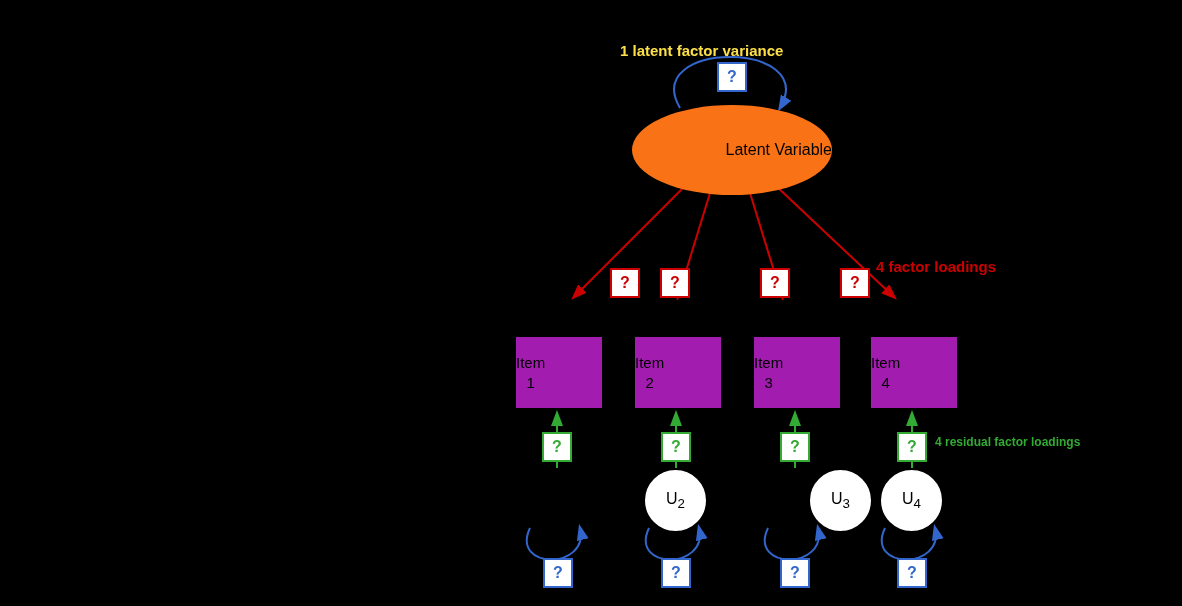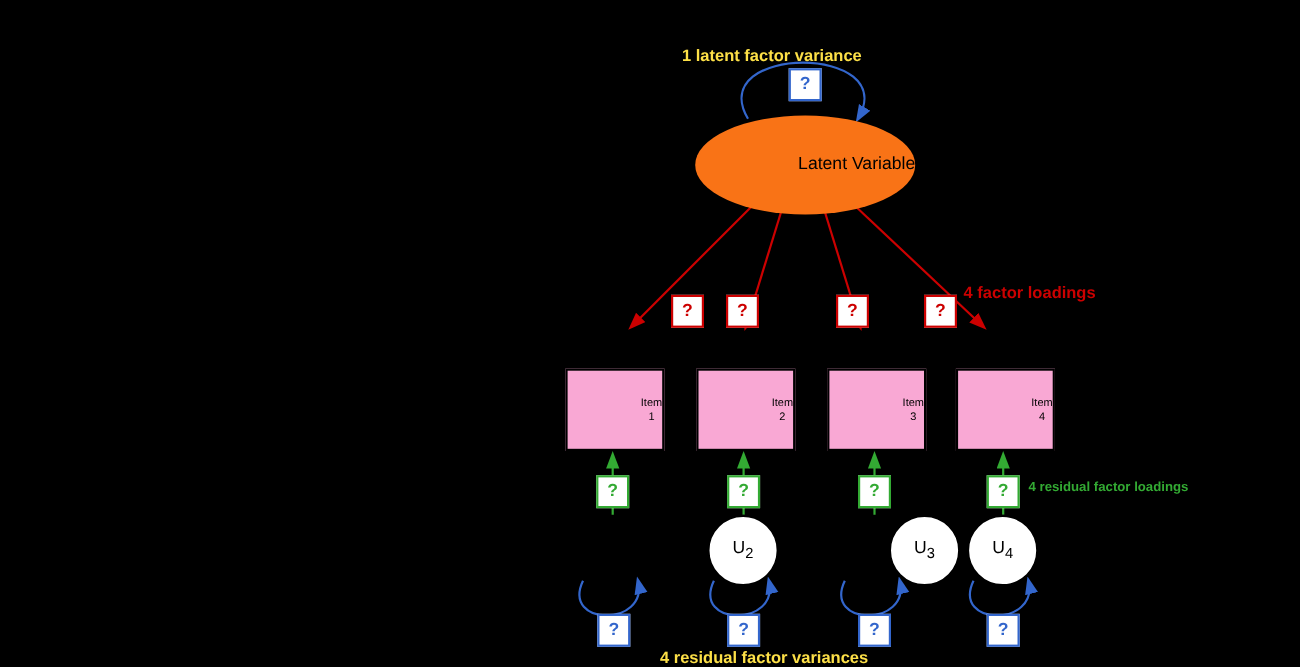--- a/index.html
+++ b/index.html
@@ -35,26 +35,26 @@
       font-size: 16px;
       font-weight: normal;
       color: #000;
       top: 105px;
       left: 632px;
     }
     .item-box {
       position: absolute;
       width: 90px;
       height: 75px;
-      background: #f9a8d4;
+      background: #a21caf;
       border: 2px solid #000;
       display: flex;
       align-items: center;
-      justify-content: flex-end;
-      font-size: 10px;
+      justify-content: flex-start;
+      font-size: 15px;
       font-weight: normal;
       color: #000;
       text-align: center;
       line-height: 1.3;
     }
     .question-box {
       position: absolute;
       width: 30px;
       height: 30px;
       background: white;
@@ -266,17 +266,14 @@
   <div class="question-box-blue" style="top: 558px; left: 661px;">
     <span>?</span>
   </div>
   <div class="question-box-blue" style="top: 558px; left: 780px;">
     <span>?</span>
   </div>
   <div class="question-box-blue" style="top: 558px; left: 897px;">
     <span>?</span>
   </div>
 
-  <div class="label-blue" style="top: 590px; left: 600px;">
-    <span>4 residual factor variances</span>
-  </div>
 
 </div>
 
 </body></html>

